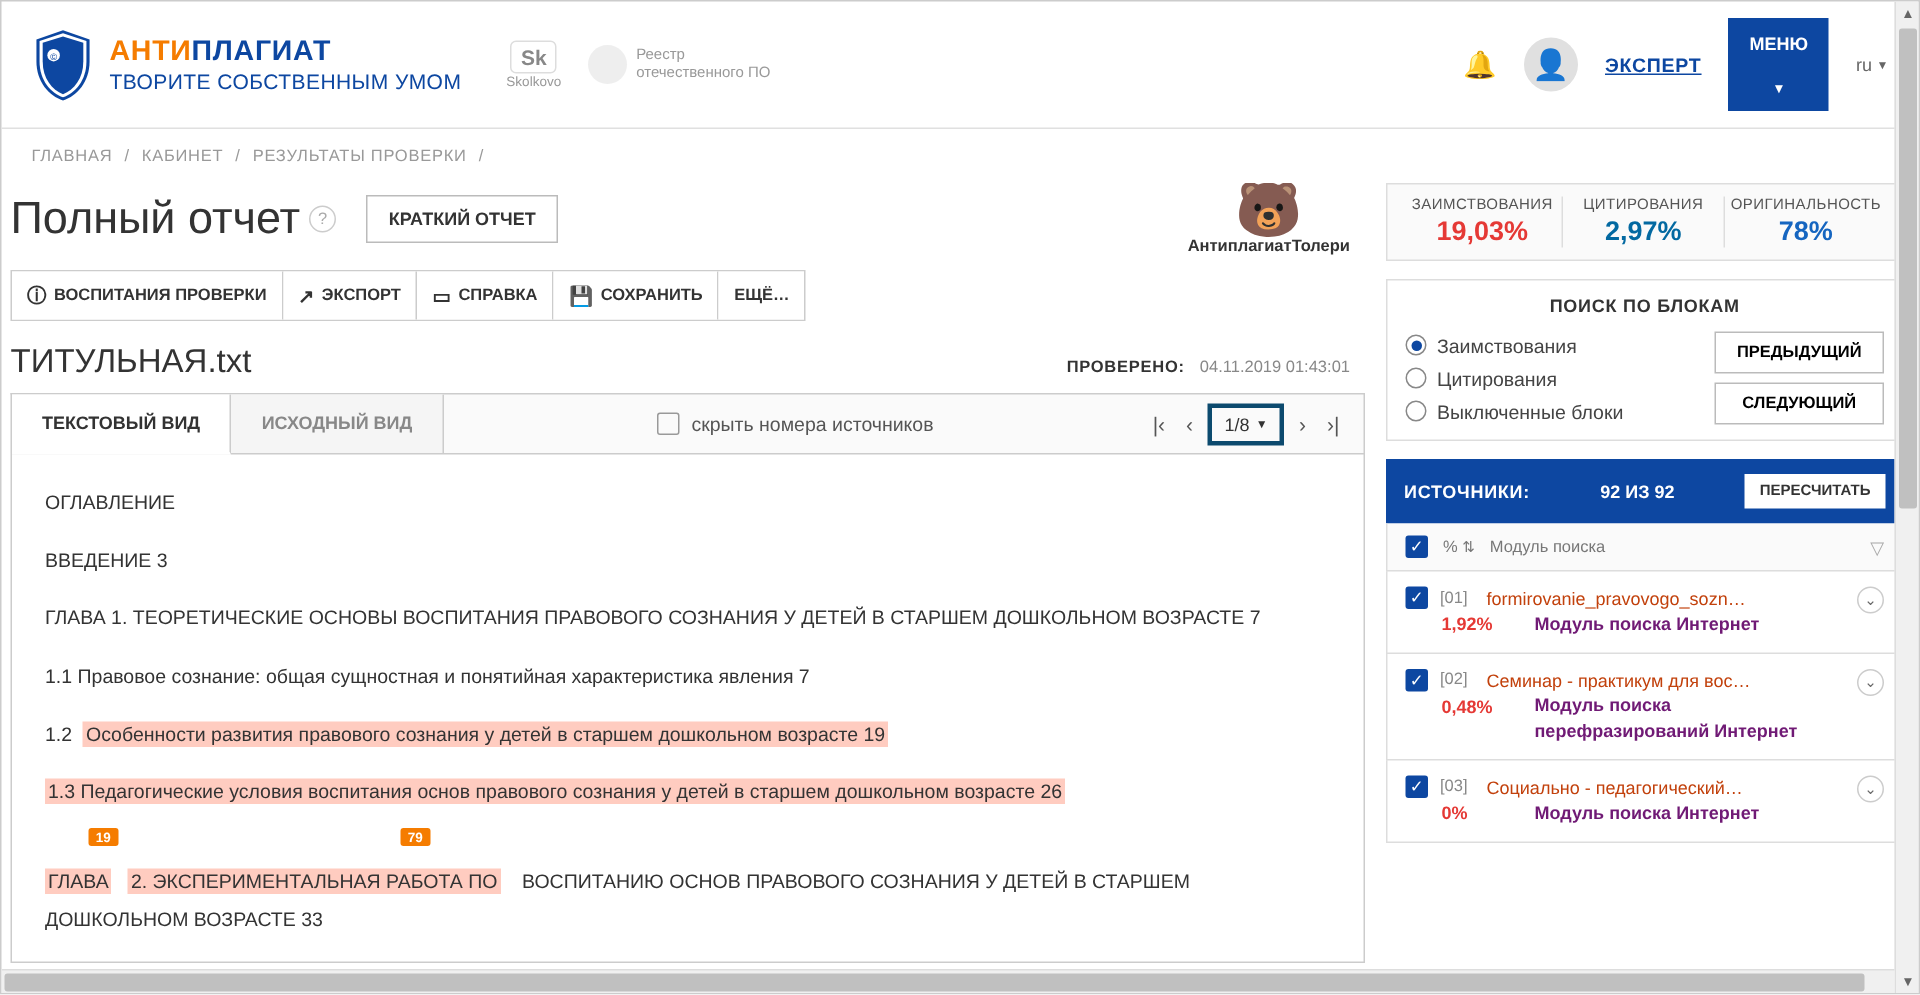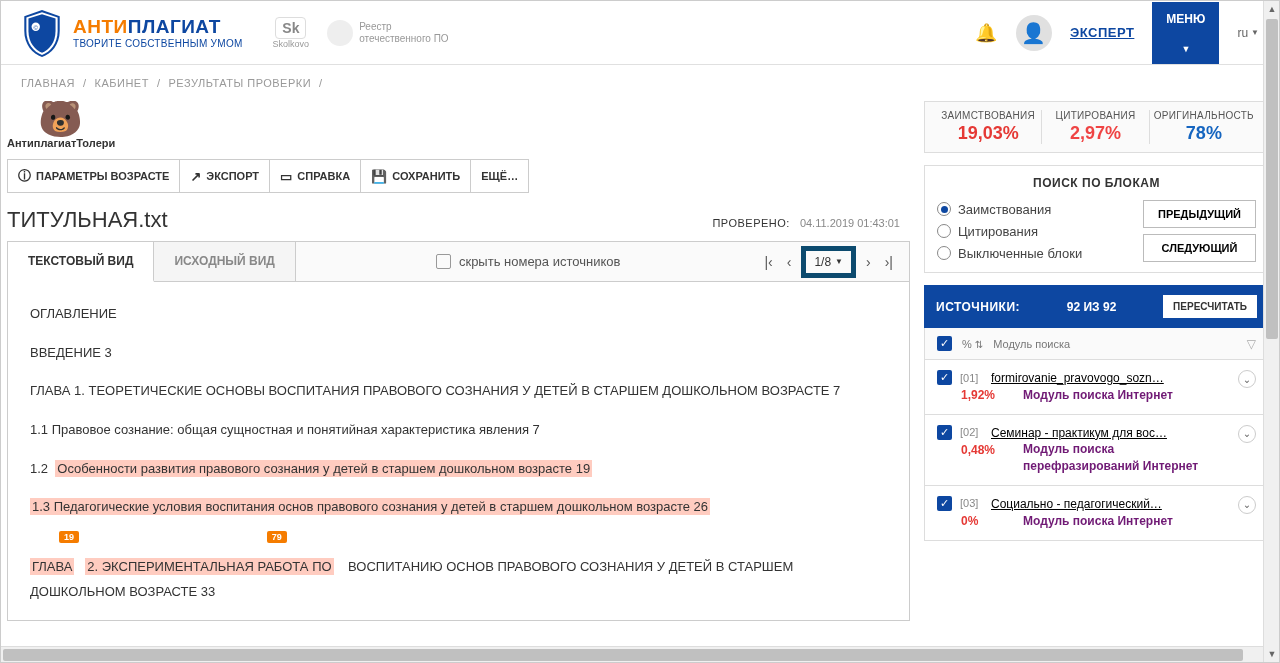--- a/index.html
+++ b/index.html
@@ -1,28 +1,28 @@
 <!DOCTYPE html>
 <html><head>
 <meta charset="utf-8">
 <style>
 * { box-sizing: border-box; margin: 0; padding: 0; }
 body { font-family: Arial, sans-serif; font-size: 13px; color: #333; background: #fff; }
 .page { width: 1280px; height: 663px; position: relative; overflow: hidden; border: 1px solid #ccc; }
 
 
-.header { display: flex; align-items: center; padding: 10px 20px; border-bottom: 1px solid #e0e0e0; height: 64px; }
+.header { display: flex; align-items: center; padding: 10px 20px; border-bottom: 1px solid #e0e0e0; height: 85px; }
 .logo-area { display: flex; align-items: center; gap: 10px; }
 .shield { width: 42px; height: 50px; position: relative; }
 .shield svg { width: 100%; height: 100%; }
 .brand { display: flex; flex-direction: column; }
 .brand-title { font-size: 19px; font-weight: bold; letter-spacing: 0.5px; }
 .brand-title .o { color: #f57c00; }
 .brand-title .b { color: #0d47a1; }
-.brand-sub { font-size: 10px; color: #0d47a1; letter-spacing: 0.3px; }
+.brand-sub { font-size: 14px; color: #0d47a1; letter-spacing: 0.3px; }
 .partners { display: flex; gap: 18px; margin-left: 30px; align-items: center; }
 .partner { display: flex; flex-direction: column; align-items: center; color: #999; font-size: 9px; }
 .partner-sk { border:1px solid #ddd; padding:2px 6px; border-radius:4px; font-size:14px; font-weight:bold; color:#888;}
 .partner-reg { display:flex; align-items:center; gap:6px; font-size:10px; color:#999; line-height:1.2;}
 .partner-reg .emblem { width:26px; height:26px; background:#ddd; border-radius:50%; opacity:0.5; }
 .header-right { margin-left: auto; display: flex; align-items: center; gap: 18px; }
 .bell { color: #f57c00; font-size: 18px; }
 .avatar { width: 36px; height: 36px; border-radius: 50%; background: #e0e0e0; display:flex; align-items:center; justify-content:center; color:#bbb; font-size:20px;}
 .username { font-weight: bold; color: #0d47a1; letter-spacing: 0.5px; text-decoration: underline; }
 .menu-btn { background: #0d47a1; color: #fff; padding: 10px 14px; font-weight: bold; font-size: 12px; display:flex; flex-direction:column; align-items:center; gap:18px;}
@@ -50,47 +50,47 @@
 
 .toolbar { display:flex; border:1px solid #ccc; width:fit-content; margin-bottom: 14px; }
 .toolbar button { background:#fff; border:none; border-right:1px solid #ccc; padding:7px 10px; font-size:11px; font-weight:bold; color:#333; cursor:pointer; display:flex; align-items:center; gap:5px;}
 .toolbar button:last-child { border-right:none; }
 .toolbar .ico { font-size:13px; }
 
 
 .file-row { display:flex; justify-content:space-between; align-items:baseline; padding-right:10px; margin-bottom:8px;}
 .file-name { font-size: 22px; font-weight:400;text-align:right; }
 .checked { font-size:11px; color:#888; display:flex; gap:10px;}
-.checked b { color:#333; font-weight:normal; letter-spacing:0.5px;}
+.checked b { color:#333; font-weight:bold; letter-spacing:0.5px;}
 
 
 .tabs-row { display:flex; align-items:center; border:1px solid #ccc; border-bottom:none; background:#fafafa; }
 .tabs { display:flex; }
 .tab { padding:12px 20px; font-size:12px; font-weight:bold; color:#888; border-right:1px solid #ccc; cursor:pointer; background:#f5f5f5;}
 .tab.active { background:#fff; color:#333; border-bottom:2px solid #fff; margin-bottom:-1px;}
 .tab-center { flex:1; display:flex; justify-content:center; align-items:center; gap:8px; font-size:13px; color:#555;}
 .checkbox { width:15px; height:15px; border:1px solid #999; border-radius:2px; display:inline-block;}
 .pager { display:flex; align-items:center; gap:6px; padding-right:12px; }
 .pager button { background:none; border:none; font-size:14px; color:#555; cursor:pointer; padding:4px;}
-.pager .page-box { border:5px solid #0c4a6e; padding:4px 8px; font-size:12px; display:flex; align-items:center; gap:4px;}
+.pager .page-box { border:3px solid #0c4a6e; padding:4px 8px; font-size:12px; display:flex; align-items:center; gap:4px;}
 
 
 .text-body { border:1px solid #ccc; padding: 20px 22px; font-size:13px; line-height:1.9; color:#333; height:340px; overflow:hidden; background:#fff;}
 .text-body p { margin-bottom: 14px; }
 .hl { background:#ffccc0; padding:1px 2px;}
 .src-badge { background:#f57c00; color:#fff; font-size:9px; padding:1px 5px; font-weight:bold; border-radius:2px; position:relative; top:-2px;}
 
 
 .stats-box { border:1px solid #ddd; padding: 8px 10px; display:flex; justify-content:space-around; text-align:center; margin-bottom:12px; background:#fafafa;}
 .stat { flex:1; border-right:1px solid #ddd; padding:0 4px;}
 .stat:last-child { border-right:none; }
 .stat-label { font-size:10px; color:#555; letter-spacing:0.3px; }
 .stat-value { font-size:18px; font-weight:bold; margin-top:2px;}
 .stat.red .stat-value { color:#e53935; }
-.stat.green .stat-value { color:#ef4444; }
+.stat.green .stat-value { color:#0369a1; }
 .stat.blue .stat-value { color:#1565c0; }
 
 .blocks-box { border:1px solid #ddd; padding:10px 12px; margin-bottom:12px; }
 .blocks-title { text-align:center; font-size:12px; font-weight:bold; margin-bottom:10px; letter-spacing:0.5px;}
 .blocks-body { display:flex; justify-content:space-between; align-items:center; }
 .radios { display:flex; flex-direction:column; gap:7px; font-size:13px; color:#444;}
 .radios label { display:flex; align-items:center; gap:7px; cursor:pointer;}
 .radio { width:14px; height:14px; border:1px solid #888; border-radius:50%; display:inline-flex; align-items:center; justify-content:center;}
 .radio.checked::after { content:''; width:7px; height:7px; background:#0d47a1; border-radius:50%;}
 .nav-btns { display:flex; flex-direction:column; gap:6px;}
@@ -103,21 +103,21 @@
 
 .sources-cols { display:flex; align-items:center; gap:10px; padding:8px 12px; border:1px solid #ddd; border-top:none; font-size:11px; color:#777; background:#fafafa;}
 .cb { width:15px; height:15px; background:#0d47a1; border-radius:2px; display:inline-flex; align-items:center; justify-content:center; color:#fff; font-size:11px;}
 .sort-ico { font-size:10px;}
 .filter-ico { margin-left:auto; color:#aaa; font-size:12px;}
 
 .source-item { display:flex; gap:10px; padding:10px 12px; border:1px solid #ddd; border-top:none; font-size:12px; align-items:flex-start;}
 .source-item .pct { color:#e53935; font-weight:bold; font-size:12px; }
 .source-item .idx { color:#888; font-size:11px;}
 .source-item .info { flex:1; line-height:1.4;}
-.source-item .info .name { color:#000000;text-decoration:underline;}
+.source-item .info .name { color:#c2410c;}
 .source-item .info .mod { color:#701a75; font-weight:bold; font-size:12px;padding-left:32px;}
 .source-item .exp { width:18px; height:18px; border:1px solid #ccc; border-radius:50%; display:flex; align-items:center; justify-content:center; font-size:10px; color:#666; cursor:pointer;}
 .col-left { display:flex; flex-direction:column; align-items:flex-start; gap:3px; width:44px;}
 .col-left-top { display:flex; align-items:center; gap:8px;}
 
 
 .vscroll { position:absolute; right:0; top:0; width:16px; height:100%; background:#f0f0f0; border-left:1px solid #ddd;}
 .vscroll .thumb { position:absolute; left:2px; width:12px; background:#c0c0c0; border-radius:2px;}
 .vbar-up, .vbar-down { position:absolute; left:0; width:16px; height:16px; display:flex; align-items:center; justify-content:center; font-size:9px; color:#666;}
 .vbar-up{top:0;} .vbar-down{bottom:0;}
@@ -176,30 +176,37 @@
   <div class="breadcrumb">
     <a>ГЛАВНАЯ</a> /
     <a>КАБИНЕТ</a> /
     <a>РЕЗУЛЬТАТЫ ПРОВЕРКИ</a> /
   </div>
 
   <div class="main">
     <div class="left">
 
       <div class="title-row">
+        <div class="title-left">
+          <h1 class="page-title">
+            <span>Полный отчет</span>
+            <span class="help">?</span>
+          </h1>
+          <button class="btn-outline">КРАТКИЙ ОТЧЕТ</button>
+        </div>
         <div class="bear-logo">
           <div class="bear">🐻</div>
           <div>АнтиплагиатТолери</div>
         </div>
       </div>
 
       <div class="toolbar">
         <button>
             <span class="ico">ⓘ</span>
-            <span>ПАРАМЕТРЫ ВОЗРАСТЕ</span>
+            <span>ВОСПИТАНИЯ ПРОВЕРКИ</span>
           </button>
         <button>
             <span class="ico">↗</span>
             <span>ЭКСПОРТ</span>
           </button>
         <button>
             <span class="ico">▭</span>
             <span>СПРАВКА</span>
           </button>
         <button>

